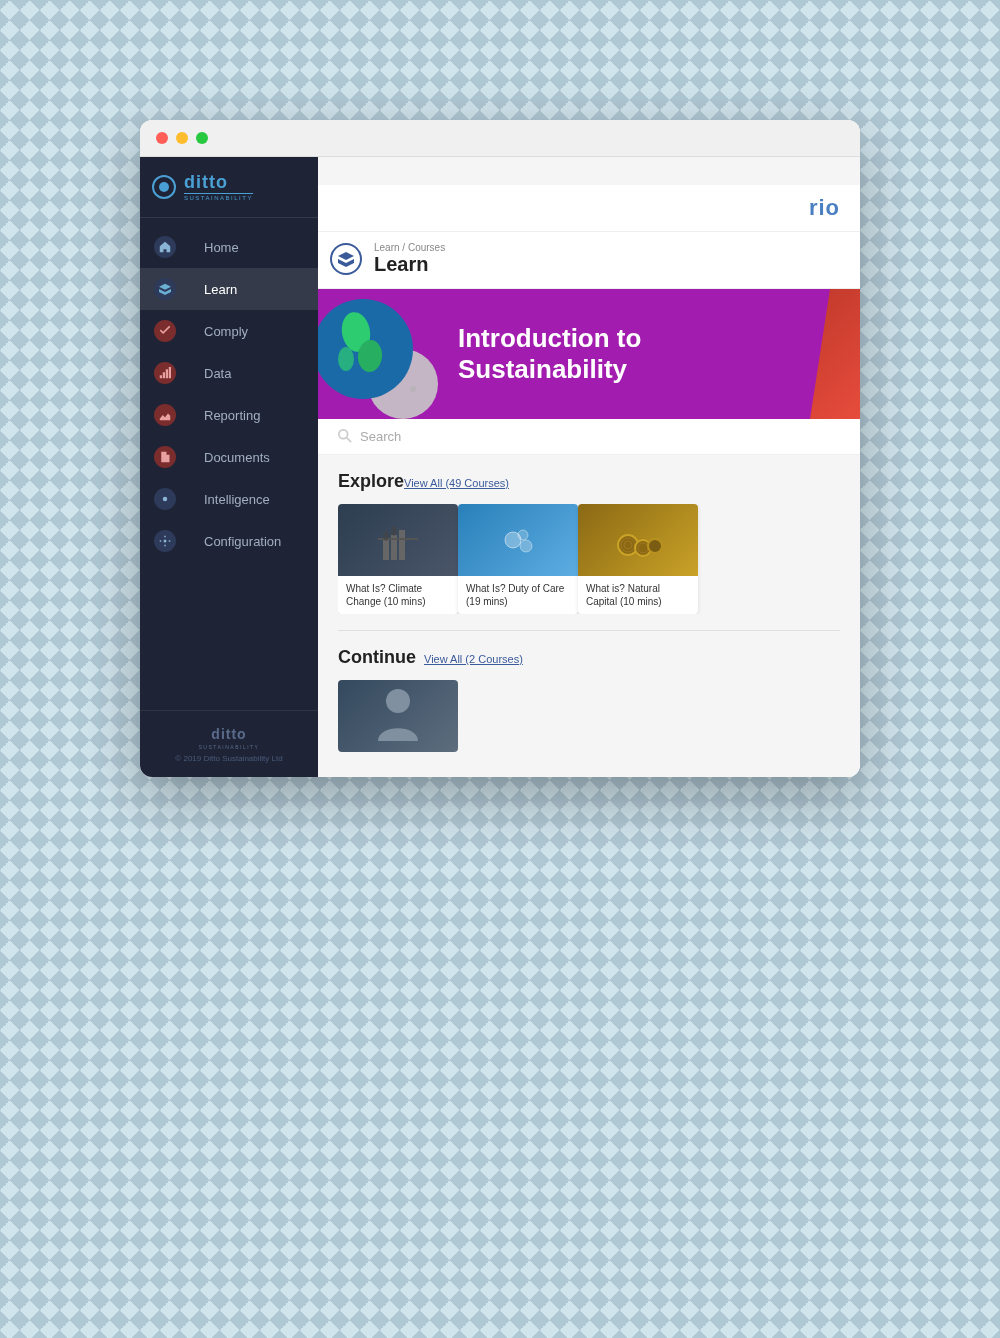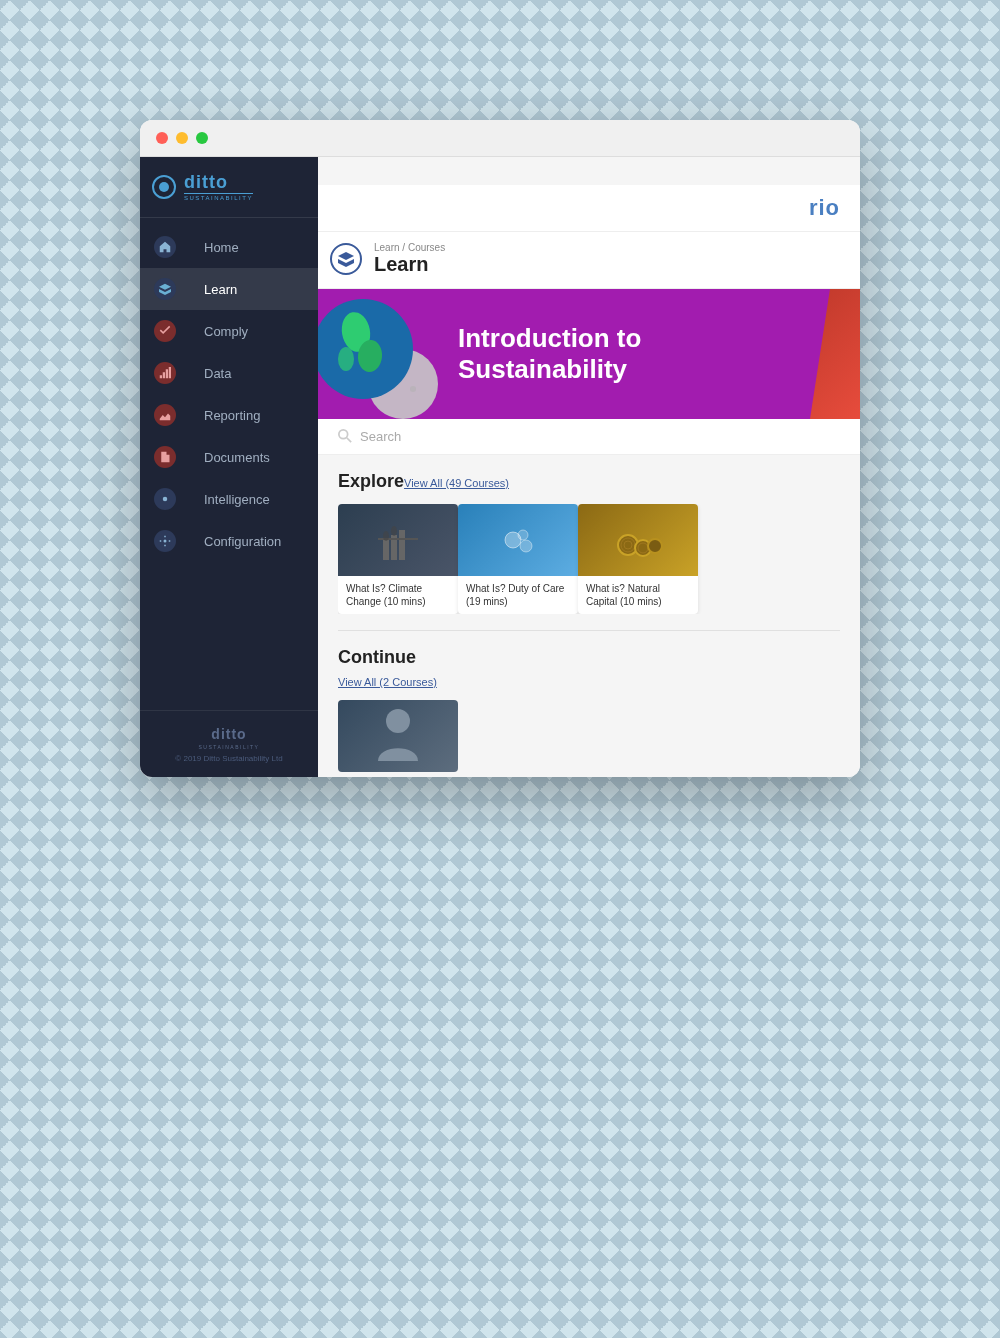--- a/index.html
+++ b/index.html
@@ -352,21 +352,20 @@
     .continue-section {
       padding: 16px 20px;
       background: #f5f5f5;
     }
 
     .continue-header {
       display: flex;
       align-items: baseline;
       gap: 8px;
       margin-bottom: 12px;
-      flex-direction: column;
     }
 
     .continue-thumb-placeholder {
       width: 120px;
       height: 72px;
       background: linear-gradient(135deg, #34495e, #5d6d7e);
       border-radius: 4px;
       display: flex;
       align-items: center;
       justify-content: center;

